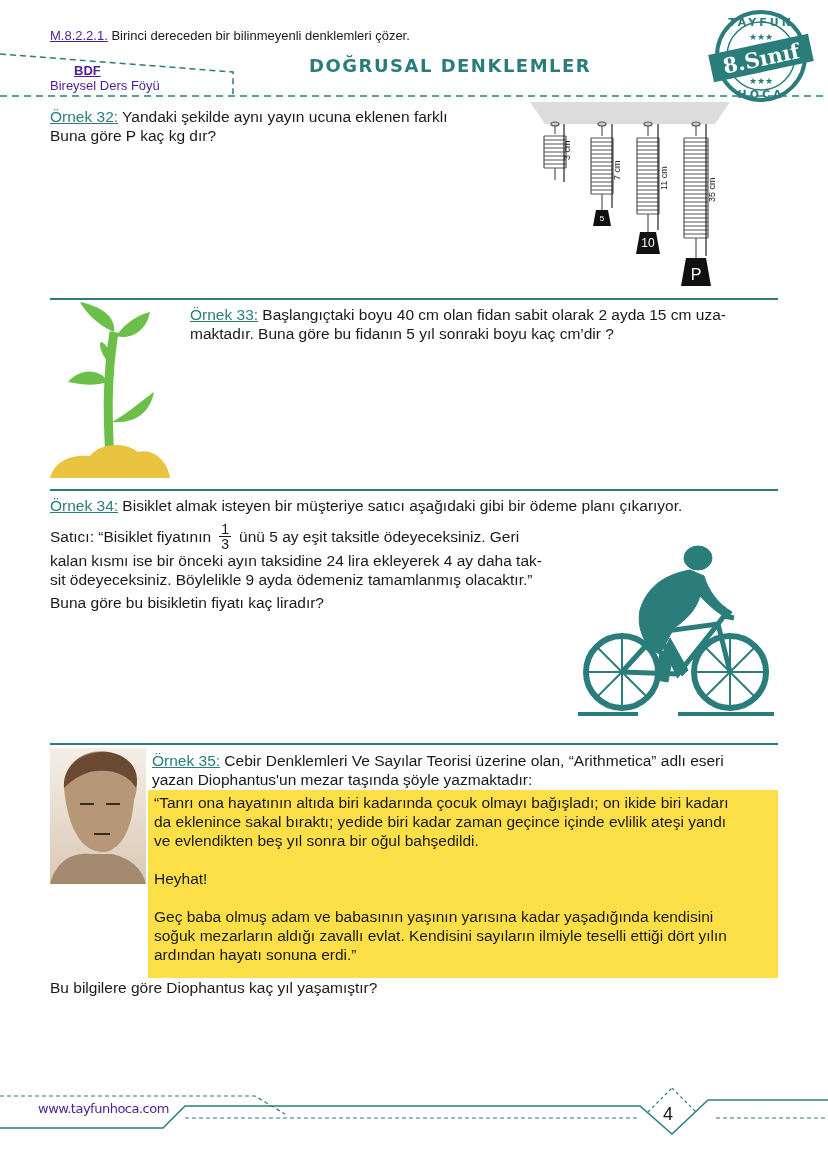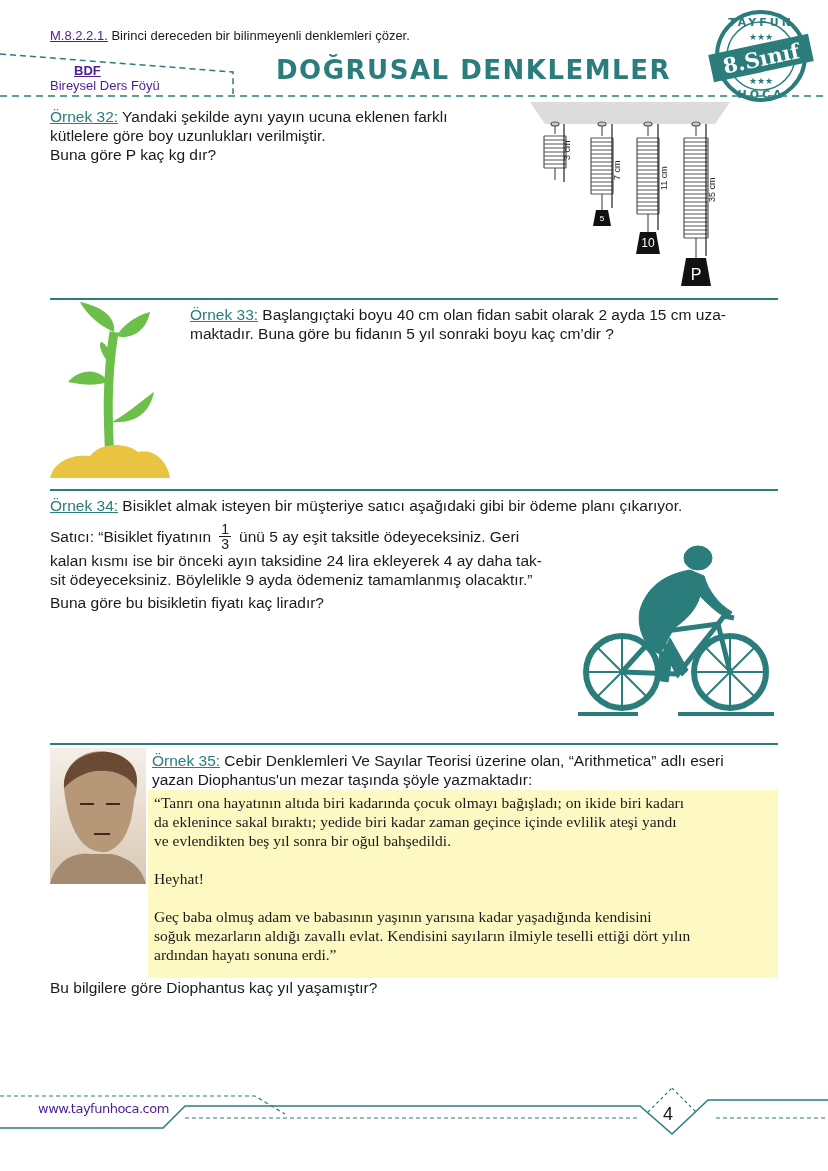--- a/index.html
+++ b/index.html
@@ -4,22 +4,22 @@
 <style>
   html, body { margin:0; padding:0; background:#ffffff; }
   body { width:828px; height:1171px; position:relative; overflow:hidden;
          font-family:"Liberation Sans", sans-serif; color:#1a1a1a; }
   .abs { position:absolute; }
   .teal { color:#4c1d95; }
   .ul { text-decoration:underline; }
   .txt { font-size:15.5px; line-height:19px; }
   .hr { position:absolute; left:50px; right:50px; height:2px; background:#2a7d7b; }
   .ex-label { color:#2a7d7b; text-decoration:underline; }
-  .title { font-family:"DejaVu Sans", sans-serif; font-weight:900; font-size:26px; letter-spacing:1.5px; color:#2a7d7b; }
-  .quote { background:#fef9c3;font-family:Liberation Serif, serif; }
+  .title { font-family:"DejaVu Sans", sans-serif; font-weight:900; font-size:18px; letter-spacing:1.5px; color:#2a7d7b;margin-left:33px; }
+  .quote { background:#fde047; }
 </style>
 </head>
 <body>
 
 <div class="abs txt" style="left:50px;top:26px;font-size:13px;">
   <span class="teal ul">M.8.2.2.1.</span><span> Birinci dereceden bir bilinmeyenli denklemleri çözer.</span>
 </div>
 
 <svg class="abs" style="left:0;top:50px;" width="828" height="50">
   <path d="M0 4 L233 22 L233 44" stroke="#2a7d7b" stroke-width="1.5" fill="none" stroke-dasharray="6 4"></path>
@@ -43,21 +43,20 @@
       <rect x="4" y="38" width="102" height="28" fill="#2a7d7b"></rect>
       <text x="55" y="60" font-size="21" font-weight="bold" fill="#ffffff" text-anchor="middle" font-family="DejaVu Serif, serif">8.Sınıf</text>
     </g>
     <text x="55" y="34" font-size="9" fill="#2a7d7b" text-anchor="middle">★★★</text>
     <text x="55" y="78" font-size="9" fill="#2a7d7b" text-anchor="middle">★★★</text>
   </svg>
 </div>
 
 <div class="abs txt" style="left:50px;top:107px;width:460px;">
   <div><span class="ex-label">Örnek 32:</span><span> Yandaki şekilde aynı yayın ucuna eklenen farklı</span></div>
-  <div>kütlelere göre boy uzunlukları verilmiştir.</div>
   <div>Buna göre P kaç kg dır?</div>
 </div>
 
 <div class="abs" style="left:530px;top:102px;width:200px;height:190px;">
   <svg width="200" height="190" viewBox="0 0 200 190">
     <polygon points="0,0 200,0 185,22 15,22" fill="#dcdcdc"></polygon>
 
     <g stroke="#555" stroke-width="1.2" fill="none">
       <ellipse cx="25" cy="22" rx="4" ry="2" fill="#ccc"></ellipse>
       <path d="M25 24 V32"></path>

